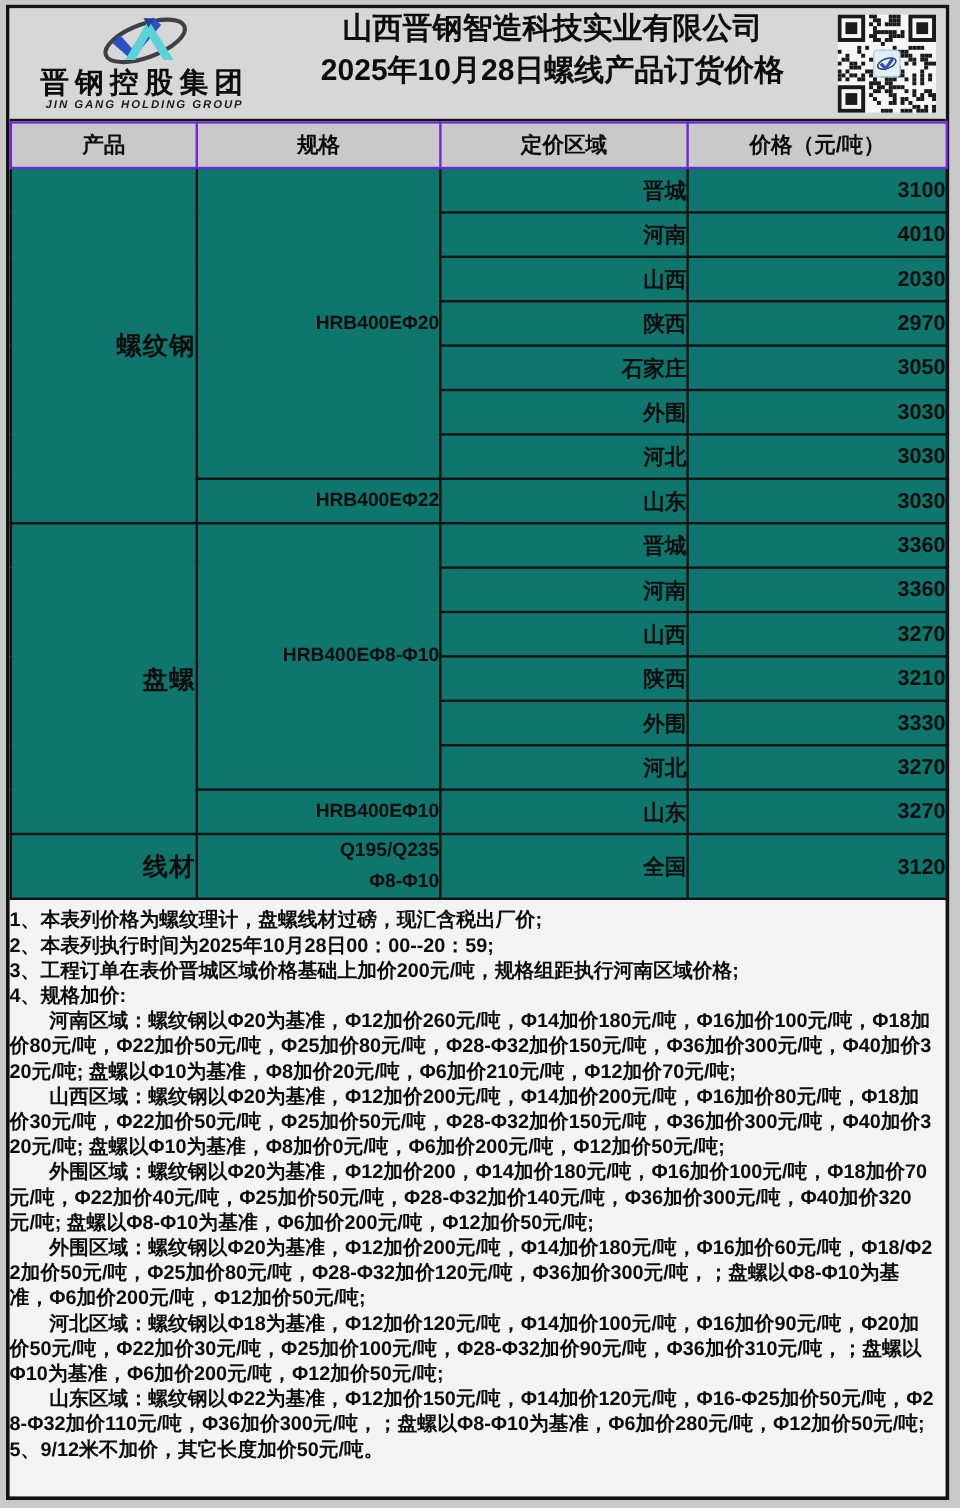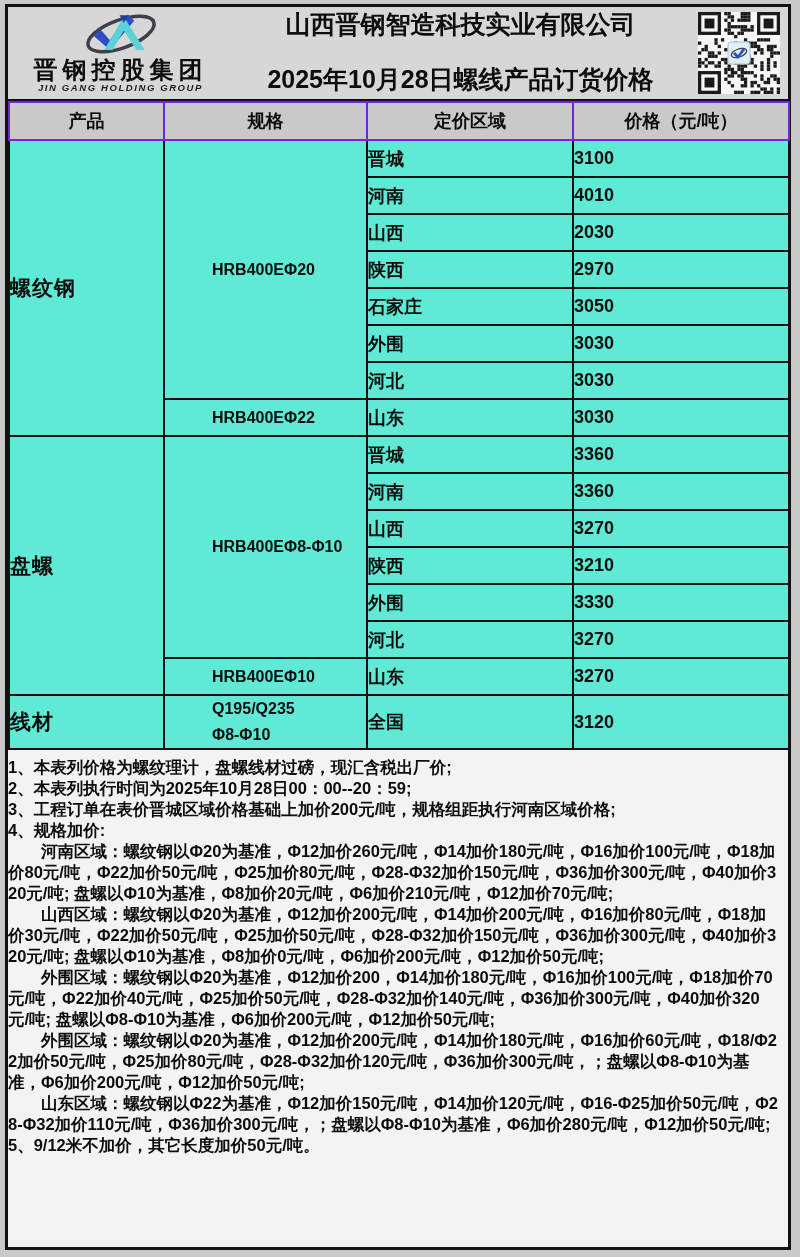--- a/index.html
+++ b/index.html
@@ -15,34 +15,34 @@
   }
   
   .top-band{
     height:92px;background:#d7d7d7;border-bottom:2px solid #121212;
     display:flex;align-items:stretch;position:relative;
   }
   .logo-block{width:215px;padding:4px 0 0 10px;box-sizing:border-box;text-align:center;}
   .logo-mark{display:block;margin:0 auto;height:46px;}
   .logo-cn{font-size:24px;font-weight:700;letter-spacing:5px;line-height:24px;margin-top:1px;white-space:nowrap;}
   .logo-en{font-size:9.5px;font-weight:700;letter-spacing:1.6px;line-height:12px;color:#1c1c1c;white-space:nowrap;font-style:italic;}
-  .title-block{flex:1;display:flex;flex-direction:column;justify-content:space-between;align-items:center;padding-bottom:2px;}
+  .title-block{flex:1;display:flex;flex-direction:column;justify-content:flex-start;align-items:center;padding-bottom:2px;}
   .title-line{font-size:25px;font-weight:700;line-height:35px;white-space:nowrap;}
   .qr-box{width:82px;height:82px;margin:5px 8px 0 0;position:relative;flex:0 0 auto;}
   
   table.price-table{
     width:780px;border-collapse:collapse;table-layout:fixed;
     font-weight:700;
   }
   .price-table th{
     background:#c9c9c9;border:2px solid #6d28d9;height:36px;
     font-size:18px;font-weight:700;padding:0;
   }
   .price-table td{
-    border:2px solid #121212;background:#5eead4;text-align:left;
+    border:2px solid #121212;background:#0f766e;text-align:right;
     vertical-align:middle;font-size:18px;font-weight:700;height:35px;padding:0;
   }
   .price-table td.product{font-size:21px;letter-spacing:1px;}
   .price-table td.spec{font-size:16px;white-space:pre-line;line-height:26px;padding-left:47px;}
   .price-table tr.tall td{height:52px;}
   
   .notes{padding:7px 8px 0 0;}
   .note-line{
     font-size:16.5px;font-weight:700;line-height:21px;
     white-space:pre-wrap;word-break:break-all;
@@ -356,17 +356,18 @@
 
   <div class="notes" id="notes">
       <div class="note-line">1、本表列价格为螺纹理计，盘螺线材过磅，现汇含税出厂价;</div>
       <div class="note-line">2、本表列执行时间为2025年10月28日00：00--20：59;</div>
       <div class="note-line">3、工程订单在表价晋城区域价格基础上加价200元/吨，规格组距执行河南区域价格;</div>
       <div class="note-line">4、规格加价:</div>
       <div class="note-line">　　河南区域：螺纹钢以Φ20为基准，Φ12加价260元/吨，Φ14加价180元/吨，Φ16加价100元/吨，Φ18加价80元/吨，Φ22加价50元/吨，Φ25加价80元/吨，Φ28-Φ32加价150元/吨，Φ36加价300元/吨，Φ40加价320元/吨; 盘螺以Φ10为基准，Φ8加价20元/吨，Φ6加价210元/吨，Φ12加价70元/吨;</div>
       <div class="note-line">　　山西区域：螺纹钢以Φ20为基准，Φ12加价200元/吨，Φ14加价200元/吨，Φ16加价80元/吨，Φ18加价30元/吨，Φ22加价50元/吨，Φ25加价50元/吨，Φ28-Φ32加价150元/吨，Φ36加价300元/吨，Φ40加价320元/吨; 盘螺以Φ10为基准，Φ8加价0元/吨，Φ6加价200元/吨，Φ12加价50元/吨;</div>
       <div class="note-line">　　外围区域：螺纹钢以Φ20为基准，Φ12加价200，Φ14加价180元/吨，Φ16加价100元/吨，Φ18加价70元/吨，Φ22加价40元/吨，Φ25加价50元/吨，Φ28-Φ32加价140元/吨，Φ36加价300元/吨，Φ40加价320元/吨; 盘螺以Φ8-Φ10为基准，Φ6加价200元/吨，Φ12加价50元/吨;</div>
       <div class="note-line">　　外围区域：螺纹钢以Φ20为基准，Φ12加价200元/吨，Φ14加价180元/吨，Φ16加价60元/吨，Φ18/Φ22加价50元/吨，Φ25加价80元/吨，Φ28-Φ32加价120元/吨，Φ36加价300元/吨，；盘螺以Φ8-Φ10为基准，Φ6加价200元/吨，Φ12加价50元/吨;</div>
+      <div class="note-line">　　河北区域：螺纹钢以Φ18为基准，Φ12加价120元/吨，Φ14加价100元/吨，Φ16加价90元/吨，Φ20加价50元/吨，Φ22加价30元/吨，Φ25加价100元/吨，Φ28-Φ32加价90元/吨，Φ36加价310元/吨，；盘螺以Φ10为基准，Φ6加价200元/吨，Φ12加价50元/吨;</div>
       <div class="note-line">　　山东区域：螺纹钢以Φ22为基准，Φ12加价150元/吨，Φ14加价120元/吨，Φ16-Φ25加价50元/吨，Φ28-Φ32加价110元/吨，Φ36加价300元/吨，；盘螺以Φ8-Φ10为基准，Φ6加价280元/吨，Φ12加价50元/吨;</div>
       <div class="note-line">5、9/12米不加价，其它长度加价50元/吨。</div>
     </div>
 
 </div>
 
 </body></html>

